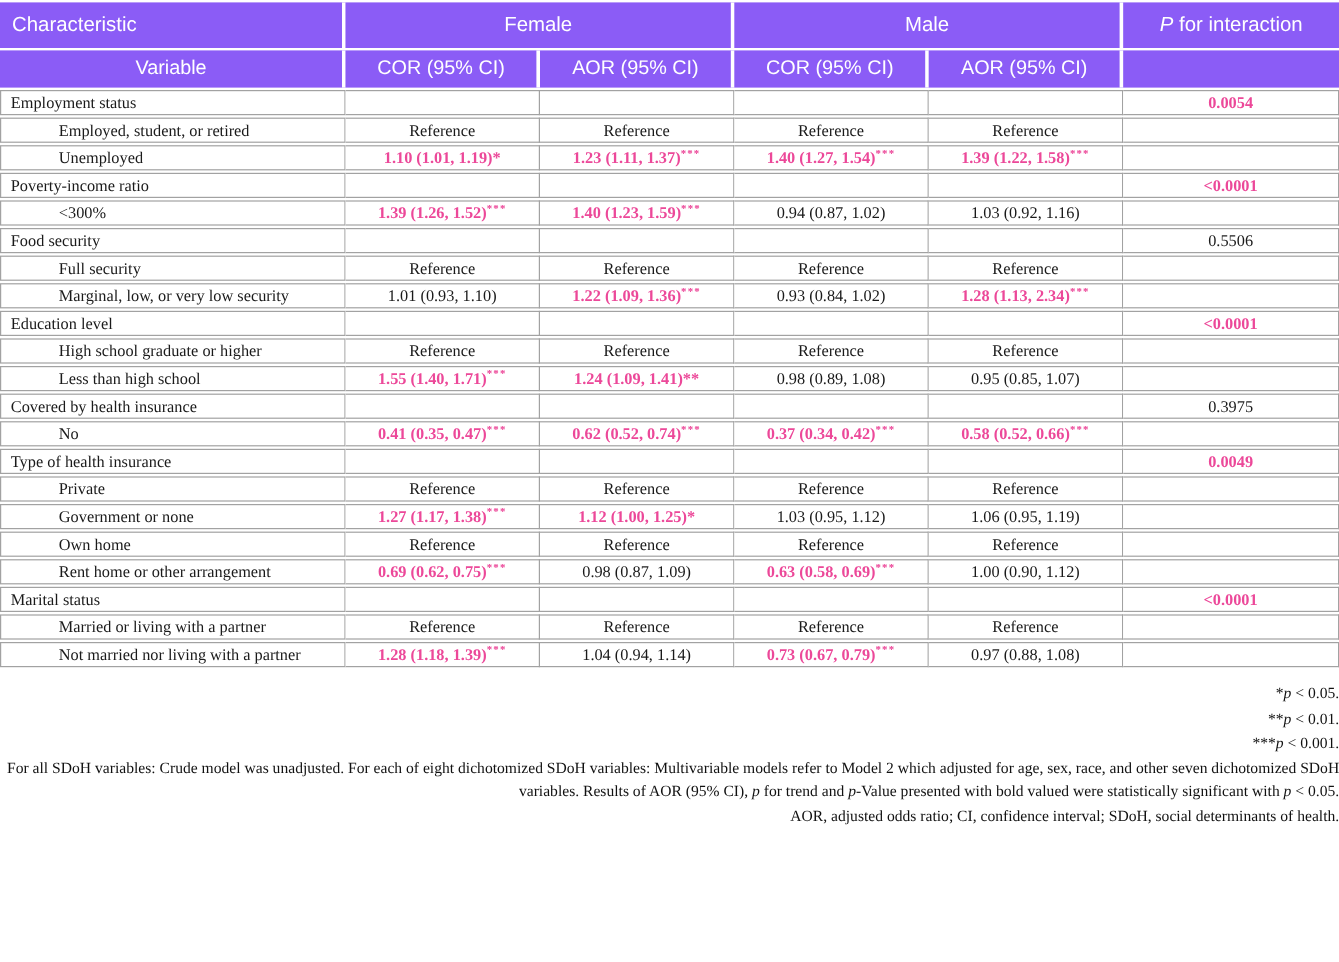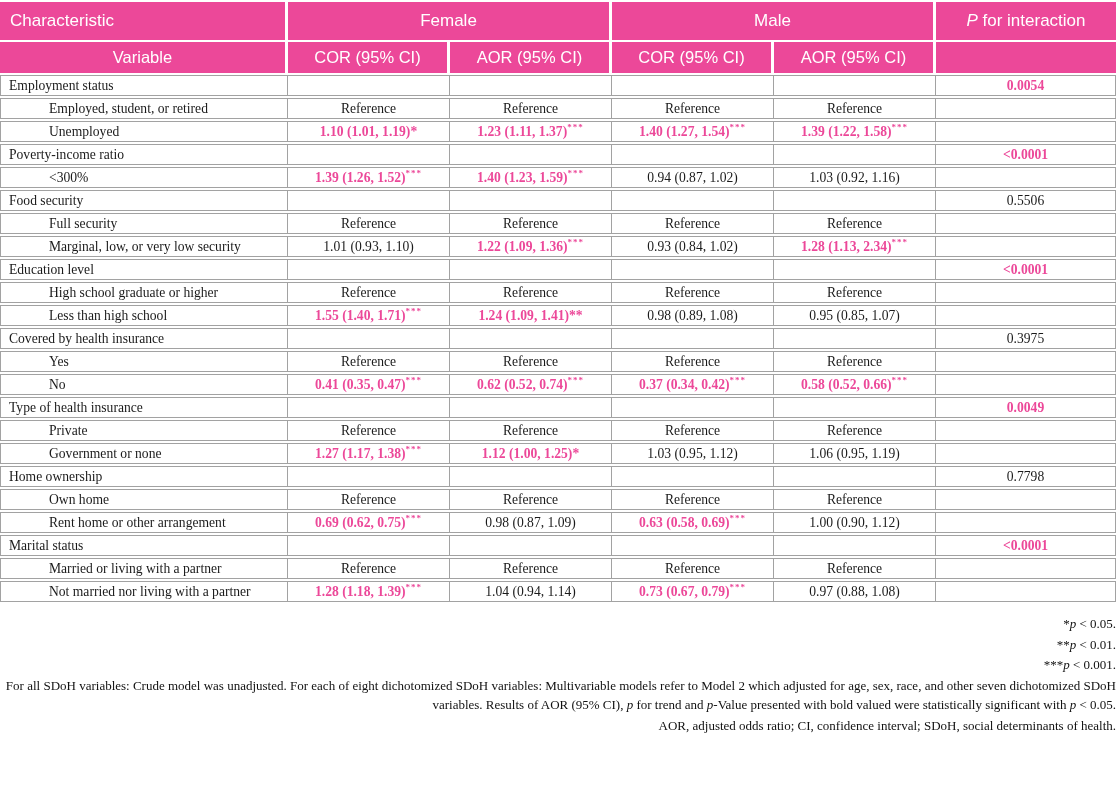--- a/index.html
+++ b/index.html
@@ -3,21 +3,21 @@
 <meta charset="utf-8">
 <style>
   html,body{margin:0;padding:0;background:#fff;}
   body{width:1116px;font-family:"Liberation Serif",serif;color:#1a1a1a;}
   .page{width:1116px;}
 
   table{width:1116px;table-layout:fixed;border-collapse:separate;border-spacing:0 2px;}
 
   
   thead th{
-    background:#ec4899;color:#ffffff;font-family:"Liberation Sans",sans-serif;
+    background:#8b5cf6;color:#ffffff;font-family:"Liberation Sans",sans-serif;
     font-weight:400;padding:0 10px;box-sizing:border-box;
     border:none;border-right:3px solid #ffffff;
   }
   thead th:last-child{border-right:none;}
   thead tr.h1 th{height:38px;font-size:17px;}
   thead tr.h2 th{height:31px;font-size:16.5px;text-align:center;}
   th.char{text-align:left;}
   th.span-col,th.pcol{text-align:center;}
   th .it{font-style:italic;}
 
@@ -159,28 +159,20 @@
         </tr>
         <tr>
           <td class="label">Covered by health insurance</td>
           <td class="val"></td>
           <td class="val"></td>
           <td class="val"></td>
           <td class="val"></td>
           <td class="pval"><span>0.3975</span></td>
         </tr>
         <tr>
-          <td class="label indent">Yes</td>
-          <td class="val"><span>Reference</span></td>
-          <td class="val"><span>Reference</span></td>
-          <td class="val"><span>Reference</span></td>
-          <td class="val"><span>Reference</span></td>
-          <td class="pval"></td>
-        </tr>
-        <tr>
           <td class="label indent">No</td>
           <td class="val"><span class="b">0.41 (0.35, 0.47)</span><sup class="stars b">***</sup></td>
           <td class="val"><span class="b">0.62 (0.52, 0.74)</span><sup class="stars b">***</sup></td>
           <td class="val"><span class="b">0.37 (0.34, 0.42)</span><sup class="stars b">***</sup></td>
           <td class="val"><span class="b">0.58 (0.52, 0.66)</span><sup class="stars b">***</sup></td>
           <td class="pval"></td>
         </tr>
         <tr>
           <td class="label">Type of health insurance</td>
           <td class="val"></td>
@@ -197,28 +189,20 @@
           <td class="val"><span>Reference</span></td>
           <td class="pval"></td>
         </tr>
         <tr>
           <td class="label indent">Government or none</td>
           <td class="val"><span class="b">1.27 (1.17, 1.38)</span><sup class="stars b">***</sup></td>
           <td class="val"><span class="b">1.12 (1.00, 1.25)</span><span class="b">*</span></td>
           <td class="val"><span>1.03 (0.95, 1.12)</span></td>
           <td class="val"><span>1.06 (0.95, 1.19)</span></td>
           <td class="pval"></td>
-        </tr>
-        <tr>
-          <td class="label">Home ownership</td>
-          <td class="val"></td>
-          <td class="val"></td>
-          <td class="val"></td>
-          <td class="val"></td>
-          <td class="pval"><span>0.7798</span></td>
         </tr>
         <tr>
           <td class="label indent">Own home</td>
           <td class="val"><span>Reference</span></td>
           <td class="val"><span>Reference</span></td>
           <td class="val"><span>Reference</span></td>
           <td class="val"><span>Reference</span></td>
           <td class="pval"></td>
         </tr>
         <tr>

